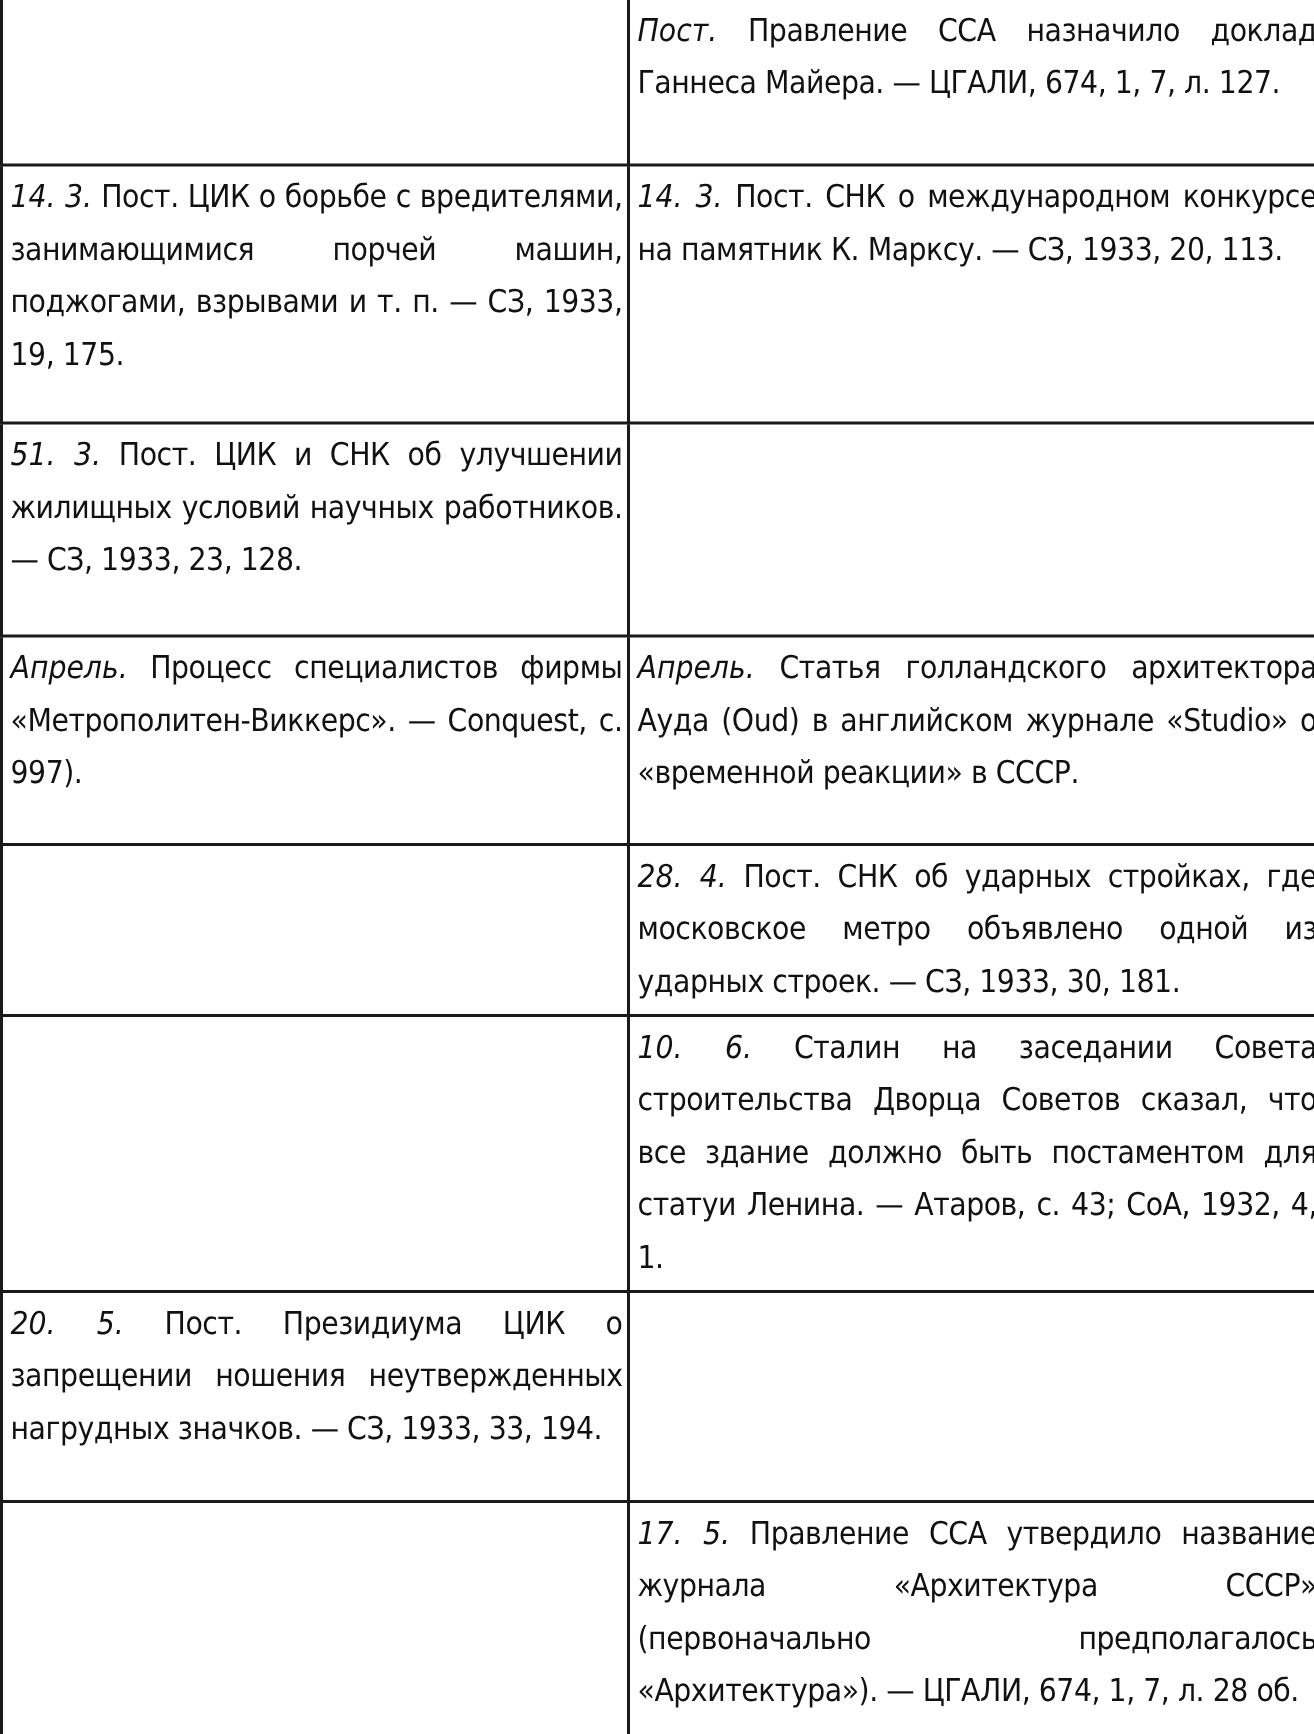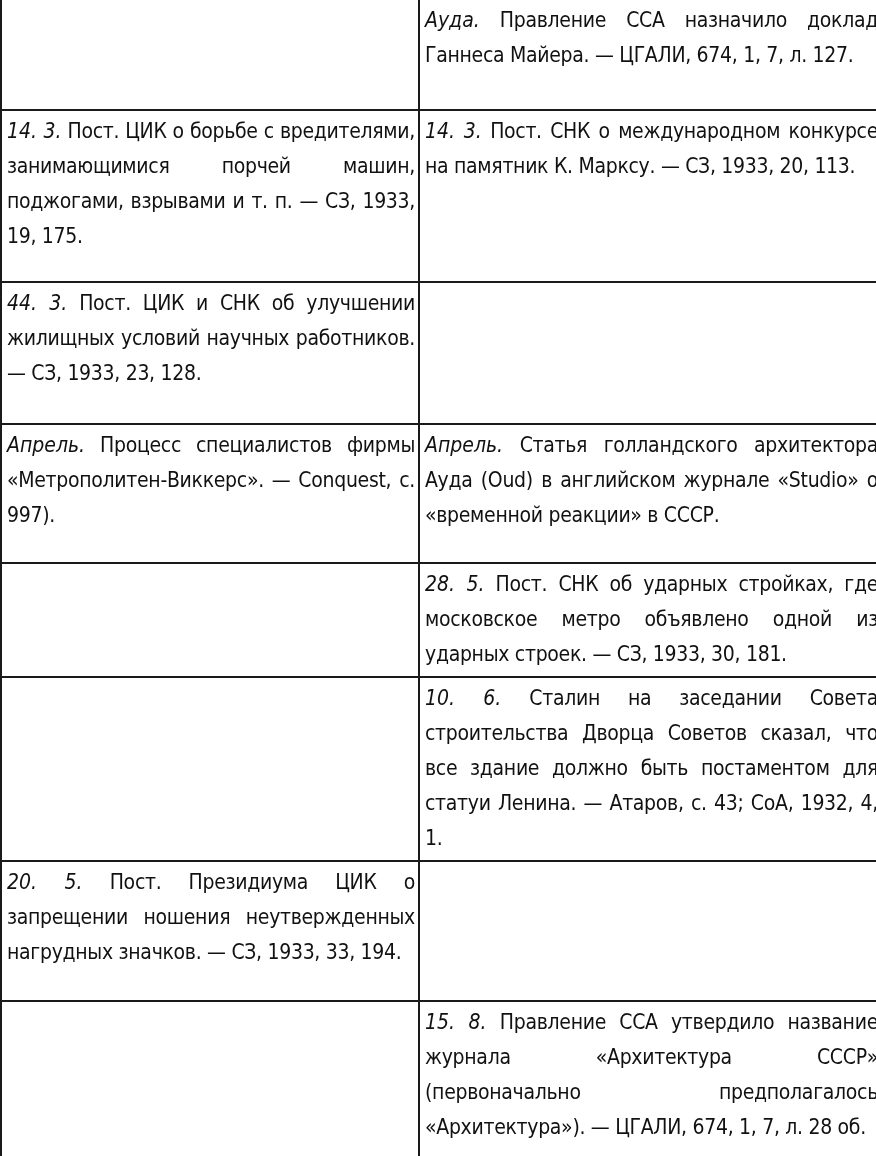--- a/index.html
+++ b/index.html
@@ -31,52 +31,52 @@
 </style>
 </head>
 <body>
 
 <div class="page">
   <table class="chron">
     <tbody id="chron-body">
 
       <tr style="height:111px">
         <td class="col-left"></td>
-        <td class="col-right"><span class="date">Ауда.</span><span class="cell-text"> Правление ССА назначило доклад Ганнеса Майера. — ЦГАЛИ, 674, 1, 7, л. 127.</span></td>
+        <td class="col-right"><span class="date">Пост.</span><span class="cell-text"> Правление ССА назначило доклад Ганнеса Майера. — ЦГАЛИ, 674, 1, 7, л. 127.</span></td>
       </tr>
 
       <tr style="height:172px">
         <td class="col-left"><span class="date">14. 3.</span><span class="cell-text"> Пост. ЦИК о борьбе с вредителями, занимающимися порчей машин, поджогами, взрывами и т. п. — СЗ, 1933, 19, 175.</span></td>
         <td class="col-right"><span class="date">14. 3.</span><span class="cell-text"> Пост. СНК о международном конкурсе на памятник К. Марксу. — СЗ, 1933, 20, 113.</span></td>
       </tr>
 
       <tr style="height:142px">
-        <td class="col-left"><span class="date">44. 3.</span><span class="cell-text"> Пост. ЦИК и СНК об улучшении жилищных условий научных работников. — СЗ, 1933, 23, 128.</span></td>
+        <td class="col-left"><span class="date">51. 3.</span><span class="cell-text"> Пост. ЦИК и СНК об улучшении жилищных условий научных работников. — СЗ, 1933, 23, 128.</span></td>
         <td class="col-right"></td>
       </tr>
 
       <tr style="height:139px">
         <td class="col-left"><span class="date">Апрель.</span><span class="cell-text"> Процесс специалистов фирмы «Метрополитен-Виккерс». — Conquest, с. 997).</span></td>
         <td class="col-right"><span class="date">Апрель.</span><span class="cell-text"> Статья голландского архитектора Ауда (Oud) в английском журнале «Studio» о «временной реакции» в СССР.</span></td>
       </tr>
 
       <tr style="height:111px">
         <td class="col-left"></td>
-        <td class="col-right"><span class="date">28. 5.</span><span class="cell-text"> Пост. СНК об ударных стройках, где московское метро объявлено одной из ударных строек. — СЗ, 1933, 30, 181.</span></td>
+        <td class="col-right"><span class="date">28. 4.</span><span class="cell-text"> Пост. СНК об ударных стройках, где московское метро объявлено одной из ударных строек. — СЗ, 1933, 30, 181.</span></td>
       </tr>
 
       <tr style="height:170px">
         <td class="col-left"></td>
         <td class="col-right"><span class="date">10. 6.</span><span class="cell-text"> Сталин на заседании Совета строительства Дворца Советов сказал, что все здание должно быть постаментом для статуи Ленина. — Атаров, с. 43; СоА, 1932, 4, 1.</span></td>
       </tr>
 
       <tr style="height:140px">
         <td class="col-left"><span class="date">20. 5.</span><span class="cell-text"> Пост. Президиума ЦИК о запрещении ношения неутвержденных нагрудных значков. — СЗ, 1933, 33, 194.</span></td>
         <td class="col-right"></td>
       </tr>
 
       <tr style="height:173px">
         <td class="col-left"></td>
-        <td class="col-right"><span class="date">15. 8.</span><span class="cell-text"> Правление ССА утвердило название журнала «Архитектура СССР» (первоначально предполагалось «Архитектура»). — ЦГАЛИ, 674, 1, 7, л. 28 об.</span></td>
+        <td class="col-right"><span class="date">17. 5.</span><span class="cell-text"> Правление ССА утвердило название журнала «Архитектура СССР» (первоначально предполагалось «Архитектура»). — ЦГАЛИ, 674, 1, 7, л. 28 об.</span></td>
       </tr>
     </tbody>
   </table>
 </div>
 
 </body></html>

